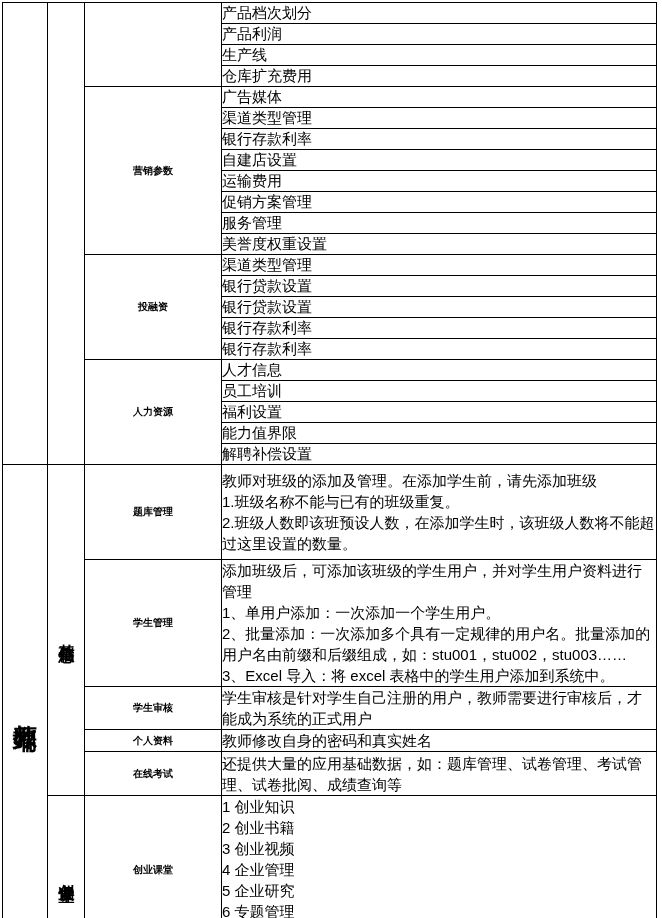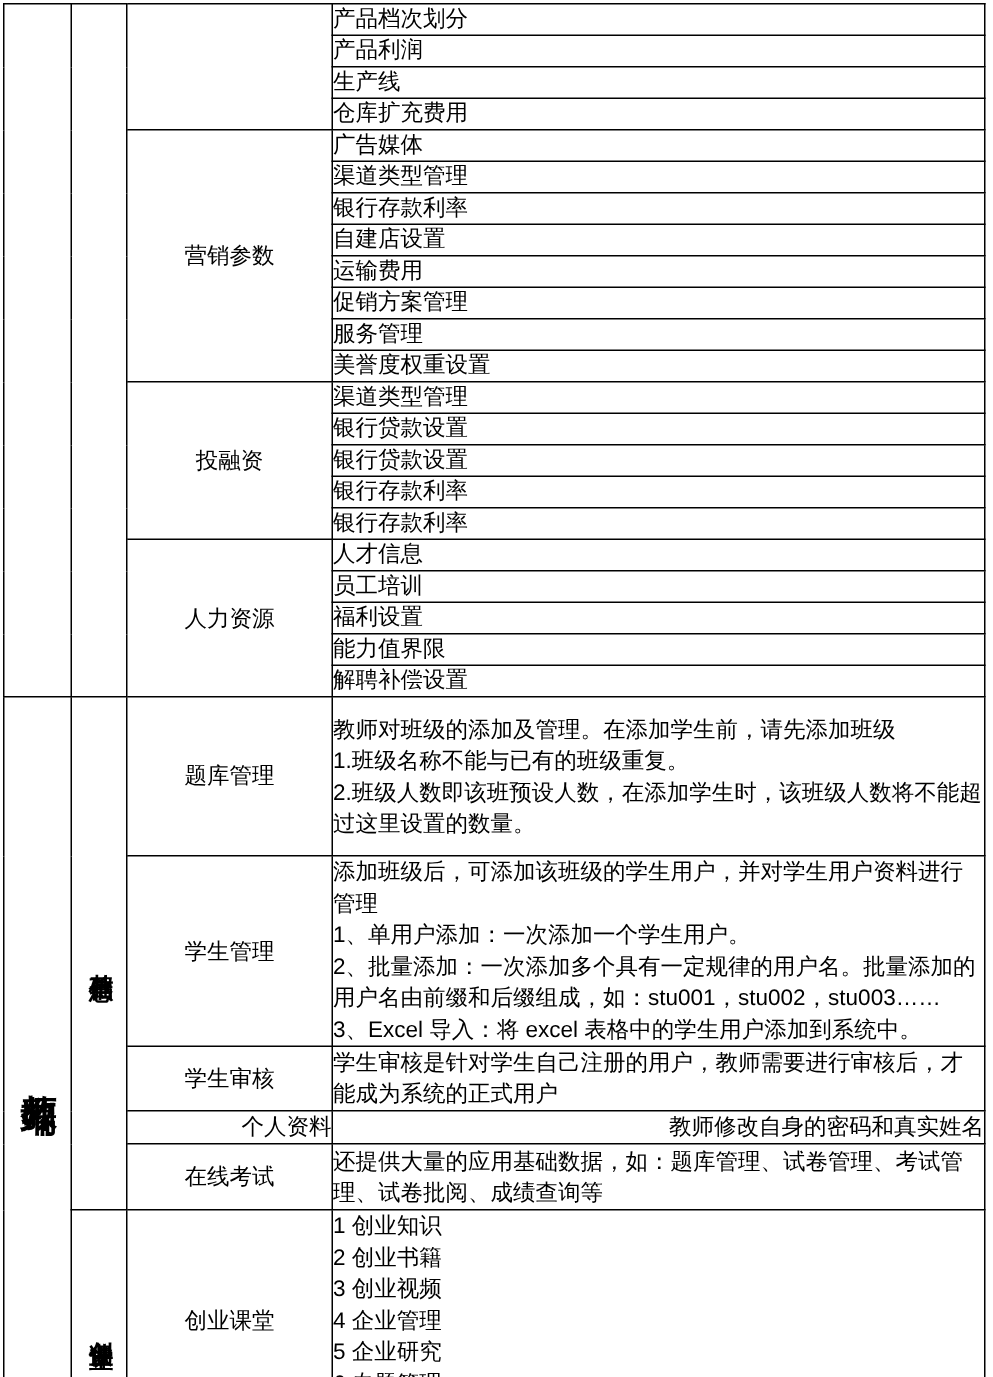--- a/index.html
+++ b/index.html
@@ -31,45 +31,45 @@
     text-orientation: upright;
     font-weight: bold;
     letter-spacing: 1px;
     display: inline-block;
   }
   td.spine .vtext { font-size: 24px; }
   td.group .vtext { font-size: 16px; }
   td.cat {
     text-align: center;
     vertical-align: middle;
-    font-weight: normal;
-    font-size: 15px;
+    font-weight: bold;
+    font-size: 10px;
   }
   td.item {
     font-size: 15px;
     vertical-align: middle;
     padding: 0 2px 0 5px;
     white-space: nowrap;
     line-height: 20px;
     margin-left: 20px;
   }
   td.desc {
     font-size: 15px;
     vertical-align: middle;
     padding: 1px 3px 1px 5px;
   }
   td.desc p {
     margin: 0;
     line-height: 21px;
   }
   tr.r-top { height: 20.4px; }
-  tr.r-banji    td.desc, tr.r-banji    td.cat { height: 106px; }
+  tr.r-banji    td.desc, tr.r-banji    td.cat { height: 95px; }
   tr.r-xuesheng td.desc, tr.r-xuesheng td.cat { height: 102px; }
   tr.r-shenhe   td.desc, tr.r-shenhe   td.cat { height: 41px; }
-  tr.r-geren    td.desc, tr.r-geren    td.cat { height: 20px; text-align: right; }
+  tr.r-geren    td.desc, tr.r-geren    td.cat { height: 20px; }
   tr.r-kaoshi   td.desc, tr.r-kaoshi   td.cat { height: 44px; }
   tr.r-chuangye td.desc, tr.r-chuangye td.cat { height: 144px; }
 </style>
 </head>
 <body>
 
 <div class="page">
 <table class="doc">
   <colgroup>
     <col style="width:45px">

